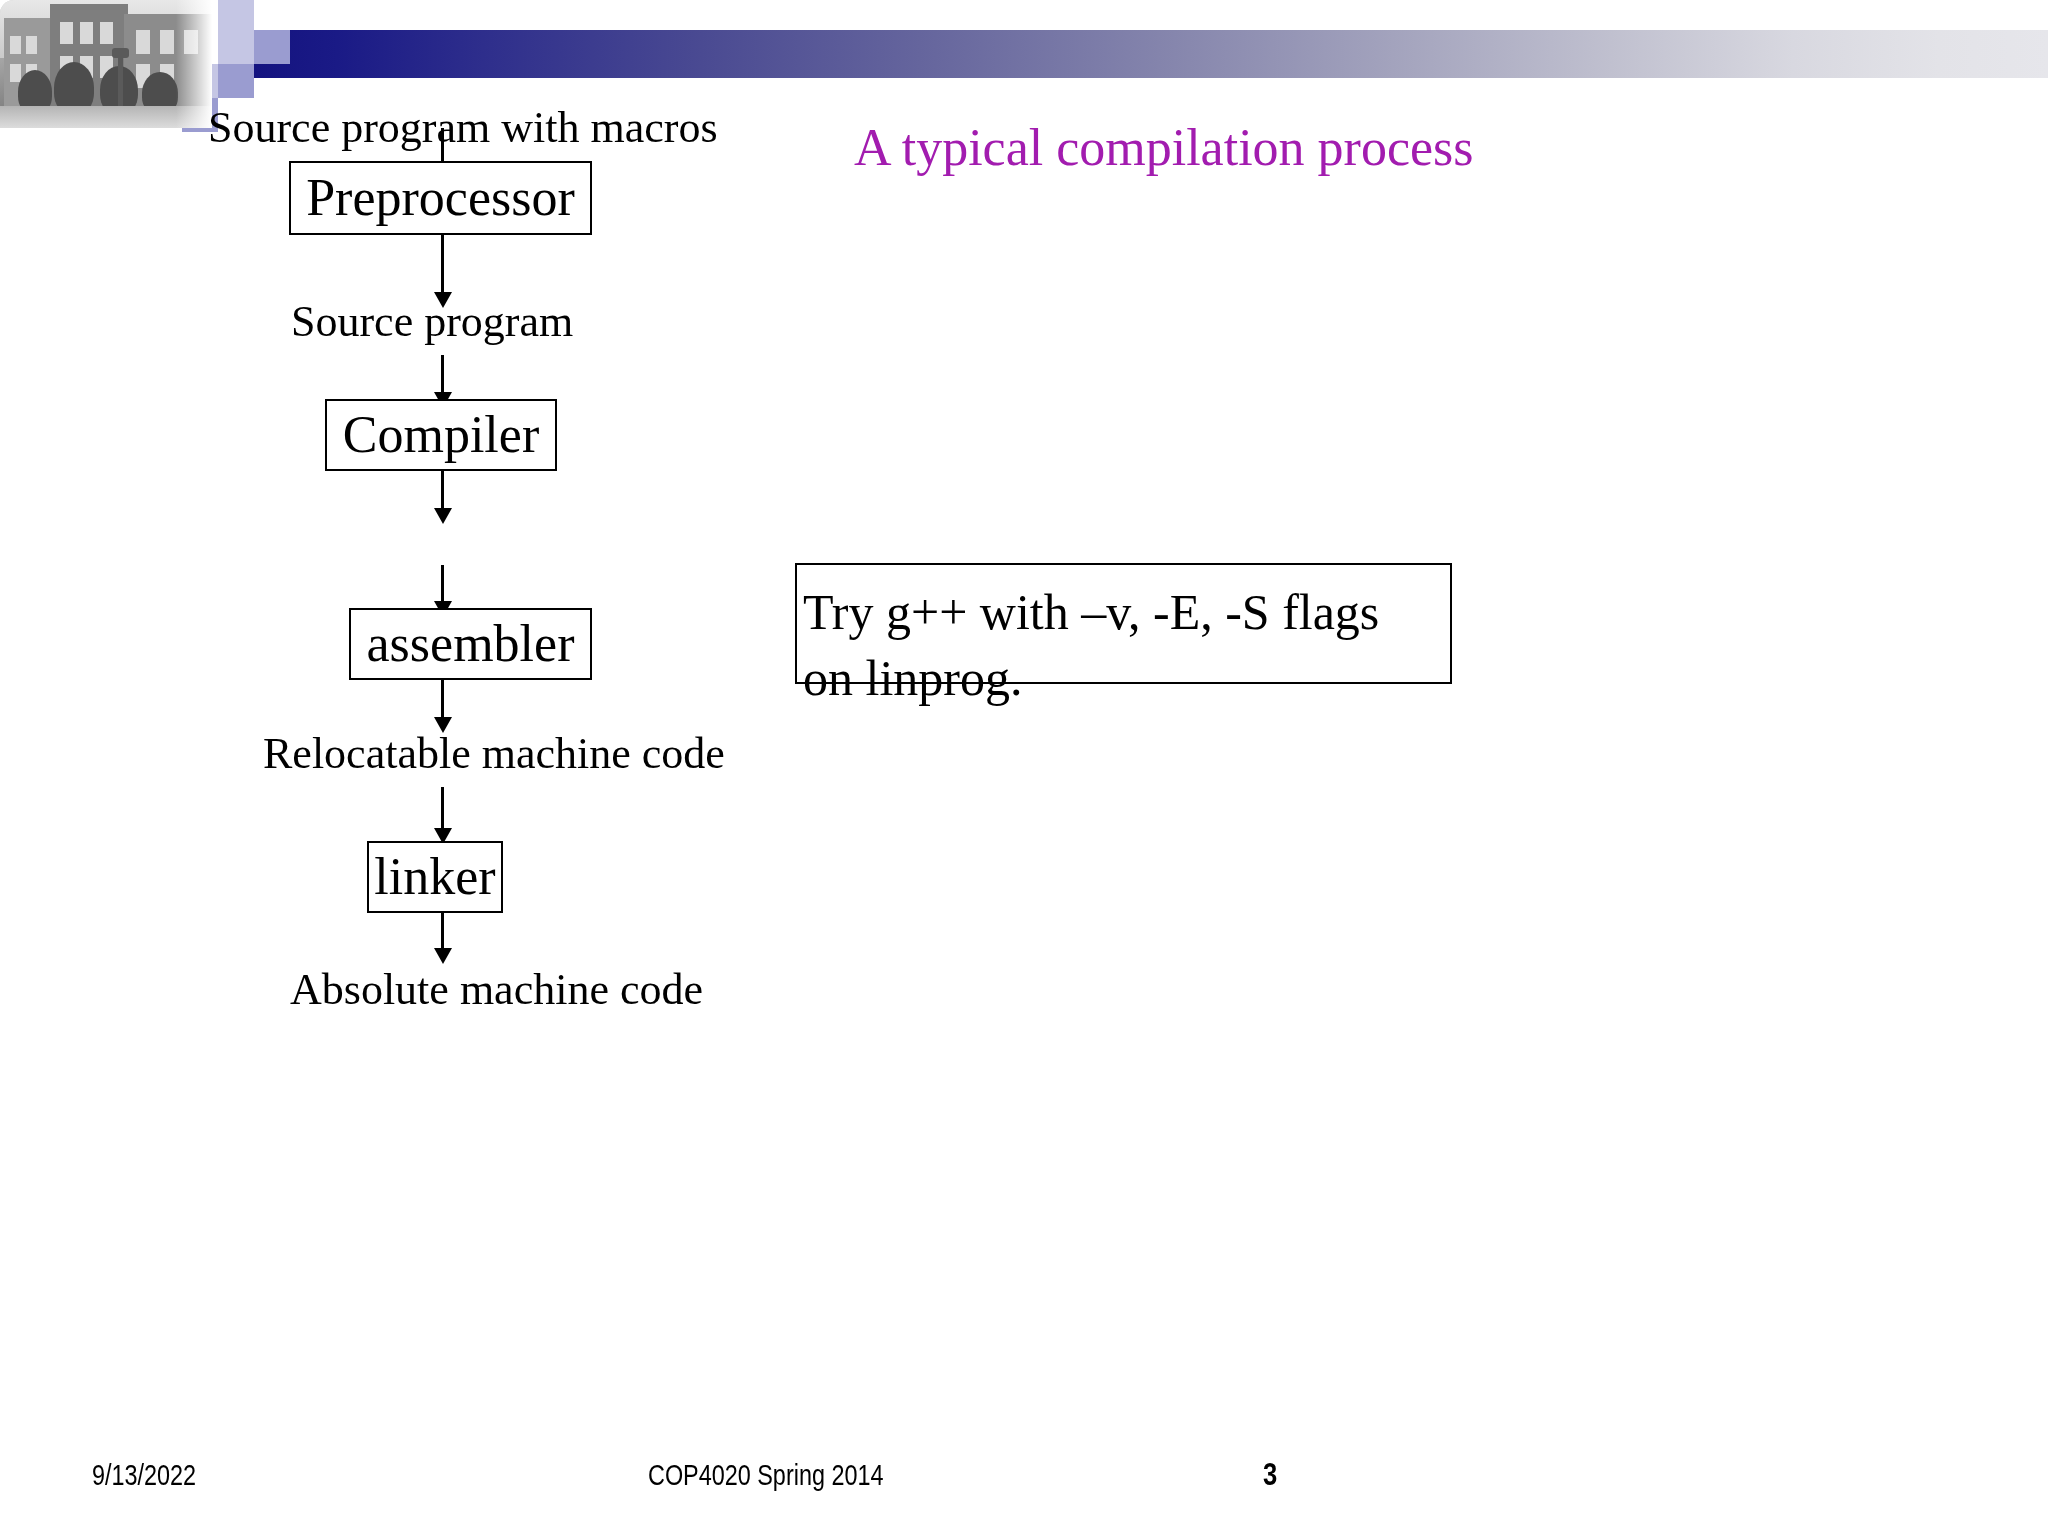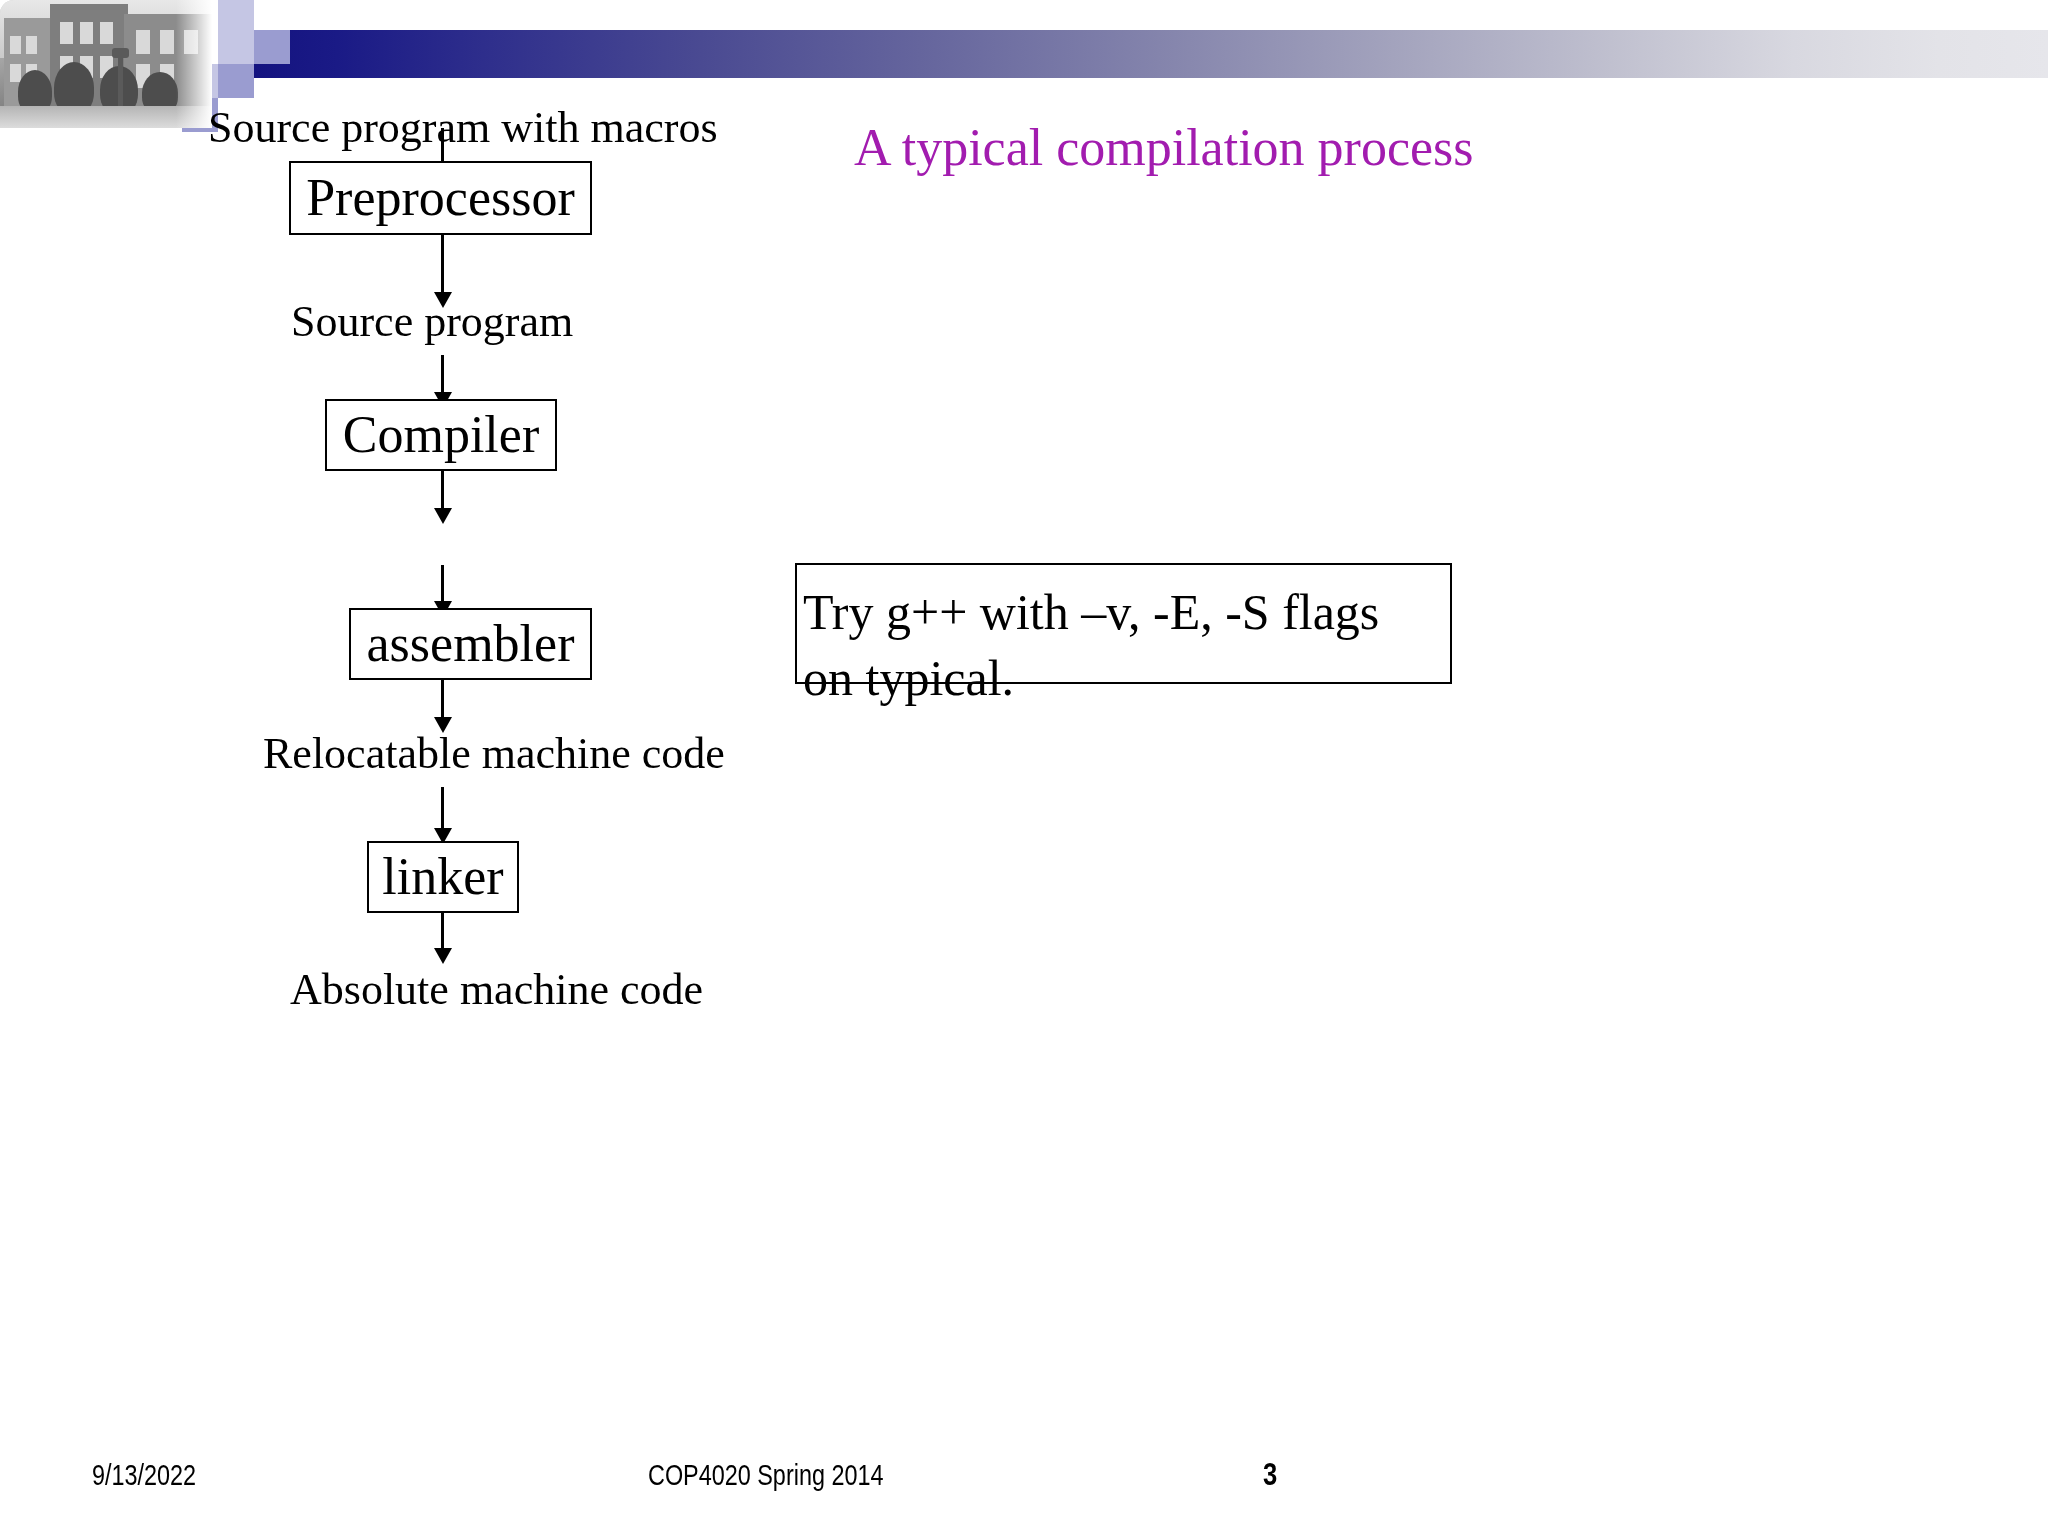--- a/index.html
+++ b/index.html
@@ -242,32 +242,32 @@
   <div class="flow-box" style="left:349px; top:608px; width:243px; height:72px;">assembler</div>
 
   <div class="arrow" style="left:441px; top:680px; height:46px;"></div>
   <div class="arrowhead" style="left:434px; top:717px;"></div>
 
   <div class="flow-label" style="left:263px; top:732px;">Relocatable machine code</div>
 
   <div class="arrow" style="left:441px; top:787px; height:52px;"></div>
   <div class="arrowhead" style="left:434px; top:828px;"></div>
 
-  <div class="flow-box" style="left:367px; top:841px; width:152px; height:72px;">linker</div>
+  <div class="flow-box" style="left:367px; top:841px; width:136px; height:72px;">linker</div>
 
   <div class="arrow" style="left:441px; top:913px; height:44px;"></div>
   <div class="arrowhead" style="left:434px; top:948px;"></div>
 
   <div class="flow-label" style="left:290px; top:968px;">Absolute machine code</div>
 
   <div class="rt-title" style="left:854px; top:122px;">A typical compilation process</div>
 
   <div class="note-box" style="left:795px; top:563px; width:657px; height:121px;">
     <div class="note-line">Try g++ with –v, -E, -S flags</div>
-    <div class="note-line">on typical.</div>
+    <div class="note-line">on linprog.</div>
   </div>
 
   <div class="footer-text" style="left:92px; top:1458px;">9/13/2022</div>
 
   <div class="footer-text" style="left:648px; top:1458px;">COP4020 Spring 2014</div>
 
   <div class="footer-page" style="left:1263px; top:1456px;">3</div>
 
 </div>
 

